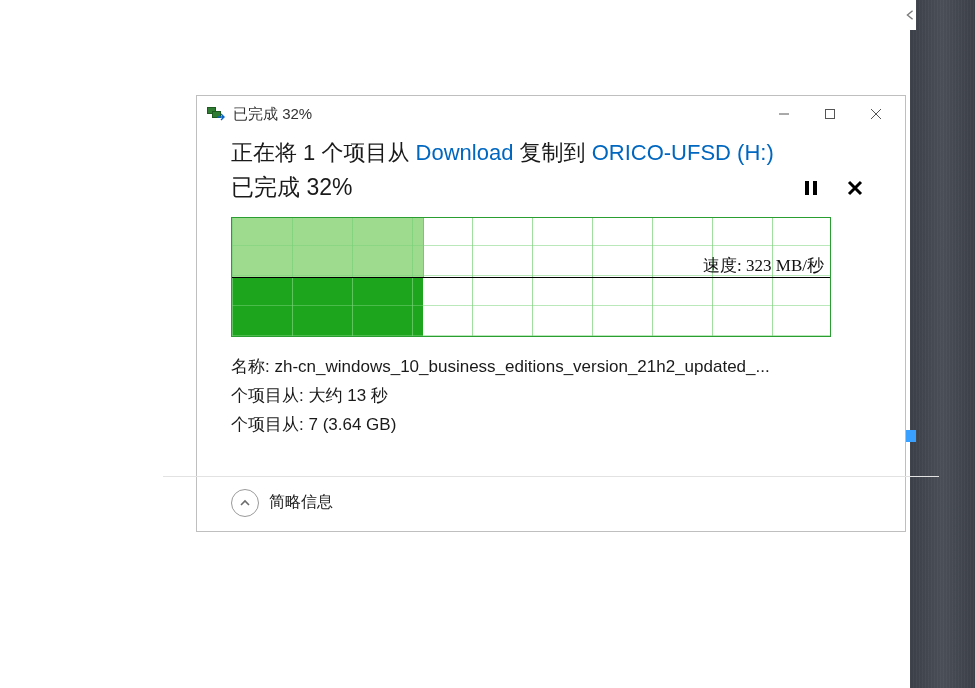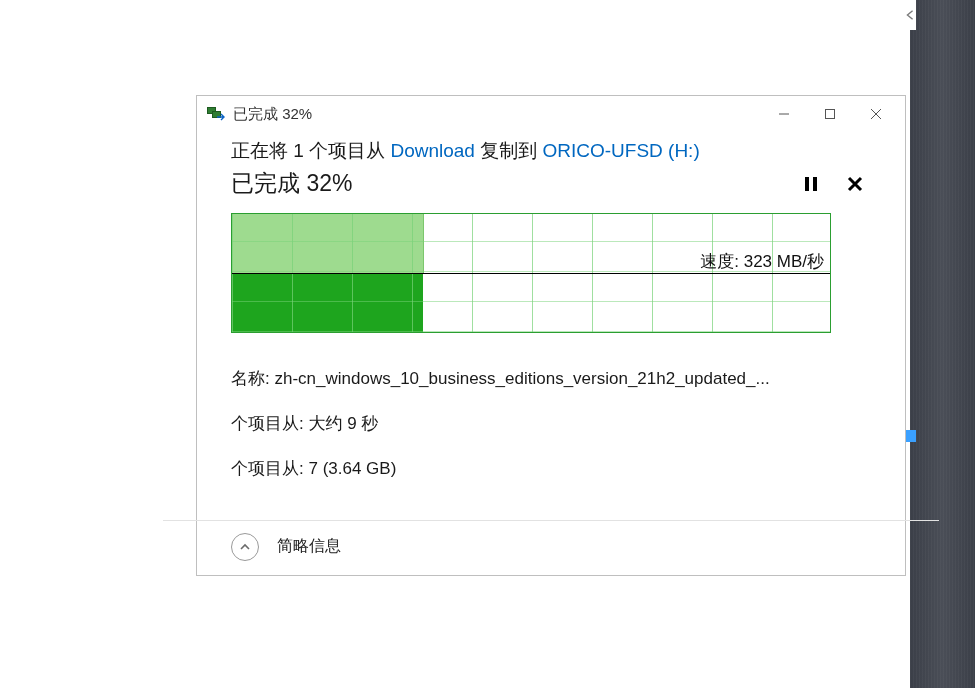--- a/index.html
+++ b/index.html
@@ -97,21 +97,21 @@
     justify-content: center;
     color: #555;
   }
   .win-btn svg { display: block; }
 
   .body {
     padding: 6px 34px 18px 34px;
   }
 
   .copy-line {
-    font-size: 19px;
+    font-size: 22px;
     color: #1a1a1a;
     margin-bottom: 4px;
   }
   .copy-line .link { color: #0067c0; }
 
   .status-row {
     display: flex;
     align-items: center;
     justify-content: space-between;
     margin-top: 2px;
@@ -134,20 +134,21 @@
 
   
   .chart {
     position: relative;
     width: 600px;
     height: 120px;
     margin-top: 14px;
     border: 1px solid #2b9e31;
     box-sizing: border-box;
     background: #fff;
+    font-family: Liberation Serif, serif;
   }
   .chart .vgridlines, .chart .hgridlines, .chart .midline, .chart .upper-fill, .chart .lower-fill, .chart .speed-label {
     position: absolute;
   }
   .chart .vgridlines {
     inset: 0;
     background: repeating-linear-gradient(
       90deg,
       rgba(120,210,120,0.7) 0px,
       rgba(120,210,120,0.7) 1px,
@@ -189,33 +190,32 @@
     margin-top: 16px;
     font-size: 17px;
     color: #1a1a1a;
     line-height: 1.7;
     white-space: nowrap;
     overflow: hidden;
   }
   .details .row {
     overflow: hidden;
     text-overflow: ellipsis;
-    margin-top: 16px;
   }
 
   .divider {
     margin: 18px -34px 0 -34px;
     height: 1px;
     background: #e2e2e2;
   }
 
   .footer {
     display: flex;
     align-items: center;
-    gap: 18px;
+    gap: 10px;
     padding: 12px 34px 14px 34px;
     font-size: 16px;
     color: #222;
   }
   .footer .chev {
     width: 26px; height: 26px;
     border: 1px solid #9a9a9a;
     border-radius: 50%;
     display: flex; align-items: center; justify-content: center;
     color: #6b6b6b;
@@ -293,21 +293,21 @@
       <div class="hgridlines"></div>
       <div class="midline"></div>
       <div class="speed-label">速度: 323 MB/秒</div>
     </div>
 
     <div class="details">
       <div class="row">
         <span>名称: </span><span>zh-cn_windows_10_business_editions_version_21h2_updated_...</span>
       </div>
       <div class="row">
-        <span>个项目从: </span><span>大约 9 秒</span>
+        <span>个项目从: </span><span>大约 13 秒</span>
       </div>
       <div class="row">
         <span>个项目从: </span><span>7 (3.64 GB)</span>
       </div>
     </div>
 
   </div>
 
   <div class="divider"></div>
 

